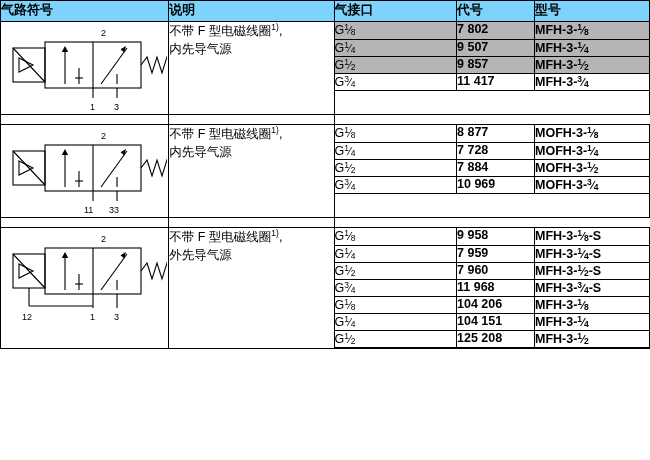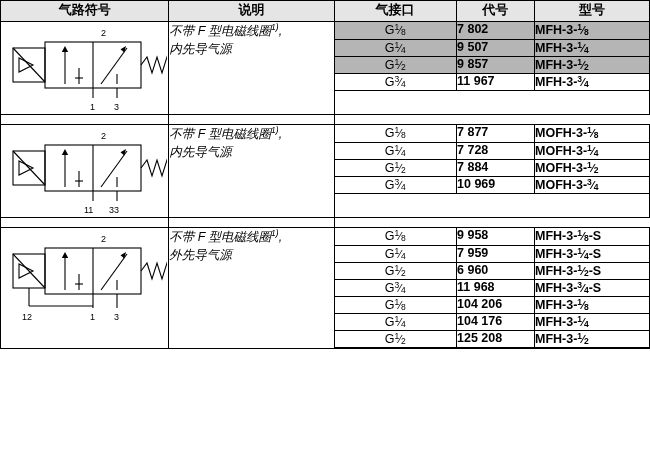--- a/index.html
+++ b/index.html
@@ -31,32 +31,30 @@
     padding: 0;
     vertical-align: top;
   }
   .col-symbol { width: 168px; }
   .col-desc   { width: 165px; }
   .col-port   { width: 122px; }
   .col-code   { width: 78px; }
   .col-type   { width: 115px; }
 
   thead td {
-    background: #e5e5e5;
+    background: #7dd3fc;
     font-weight: bold;
     font-size: 13px;
     padding: 5px 8px 6px 8px;
     height: 20px;
-    text-align: center;
   }
   .desc-cell {
     padding: 7px 6px 4px 8px;
     font-size: 12.5px;
     line-height: 1.45;
-    font-style: italic;
   }
   .desc-cell sup {
     font-size: 8.5px;
     vertical-align: super;
     line-height: 0;
   }
   .sym-cell {
     padding: 0;
     position: relative;
     height: 100%;
@@ -69,21 +67,21 @@
   .variants td {
     border: 1px solid #000000;
     border-top: none;
     border-right: none;
     padding: 3px 6px 3px 8px;
     font-size: 12.5px;
     height: 17px;
     box-sizing: border-box;
   }
   .variants tr:first-child td { border-top: none; }
-  .variants td.v-port { width: 122px; border-left: none; text-align: center; }
+  .variants td.v-port { width: 122px; border-left: none; }
   .variants td.v-code { width: 78px; font-weight: bold; }
   .variants td.v-type { width: 115px; font-weight: bold; border-right: none; margin-left: 48px; }
   .shaded td { background: #b5b5b5; }
 
   .frac {
     display: inline-block;
     font-size: 12.5px;
   }
   .frac .num {
     font-size: 8.5px;
@@ -188,21 +186,21 @@
               <td class="v-code">9 507</td>
               <td class="v-type"><span>MFH-3-</span><span class="frac"><span class="num">1</span><span class="bar">⁄</span><span class="den">4</span></span></td>
             </tr>
             <tr class="shaded">
               <td class="v-port"><span>G</span><span class="frac"><span class="num">1</span><span class="bar">⁄</span><span class="den">2</span></span></td>
               <td class="v-code">9 857</td>
               <td class="v-type"><span>MFH-3-</span><span class="frac"><span class="num">1</span><span class="bar">⁄</span><span class="den">2</span></span></td>
             </tr>
             <tr>
               <td class="v-port"><span>G</span><span class="frac"><span class="num">3</span><span class="bar">⁄</span><span class="den">4</span></span></td>
-              <td class="v-code">11 967</td>
+              <td class="v-code">11 417</td>
               <td class="v-type"><span>MFH-3-</span><span class="frac"><span class="num">3</span><span class="bar">⁄</span><span class="den">4</span></span></td>
             </tr>
           </tbody>
             </table>
         </td>
       </tr>
 
       <tr class="gap-row">
         <td></td>
         <td></td>
@@ -236,21 +234,21 @@
         </td>
         <td class="desc-cell">
           <span>不带 F 型电磁线圈</span><sup>1)</sup>,<br>
           <span>内先导气源</span>
         </td>
         <td colspan="3" style="padding:0">
           <table class="variants">
             <tbody>
                 <tr>
               <td class="v-port"><span>G</span><span class="frac"><span class="num">1</span><span class="bar">⁄</span><span class="den">8</span></span></td>
-              <td class="v-code">7 877</td>
+              <td class="v-code">8 877</td>
               <td class="v-type"><span>MOFH-3-</span><span class="frac"><span class="num">1</span><span class="bar">⁄</span><span class="den">8</span></span></td>
             </tr>
             <tr>
               <td class="v-port"><span>G</span><span class="frac"><span class="num">1</span><span class="bar">⁄</span><span class="den">4</span></span></td>
               <td class="v-code">7 728</td>
               <td class="v-type"><span>MOFH-3-</span><span class="frac"><span class="num">1</span><span class="bar">⁄</span><span class="den">4</span></span></td>
             </tr>
             <tr>
               <td class="v-port"><span>G</span><span class="frac"><span class="num">1</span><span class="bar">⁄</span><span class="den">2</span></span></td>
               <td class="v-code">7 884</td>
@@ -313,36 +311,36 @@
               <td class="v-code">9 958</td>
               <td class="v-type"><span>MFH-3-</span><span class="frac"><span class="num">1</span><span class="bar">⁄</span><span class="den">8</span></span><span>-S</span></td>
             </tr>
             <tr>
               <td class="v-port"><span>G</span><span class="frac"><span class="num">1</span><span class="bar">⁄</span><span class="den">4</span></span></td>
               <td class="v-code">7 959</td>
               <td class="v-type"><span>MFH-3-</span><span class="frac"><span class="num">1</span><span class="bar">⁄</span><span class="den">4</span></span><span>-S</span></td>
             </tr>
             <tr>
               <td class="v-port"><span>G</span><span class="frac"><span class="num">1</span><span class="bar">⁄</span><span class="den">2</span></span></td>
-              <td class="v-code">6 960</td>
+              <td class="v-code">7 960</td>
               <td class="v-type"><span>MFH-3-</span><span class="frac"><span class="num">1</span><span class="bar">⁄</span><span class="den">2</span></span><span>-S</span></td>
             </tr>
             <tr>
               <td class="v-port"><span>G</span><span class="frac"><span class="num">3</span><span class="bar">⁄</span><span class="den">4</span></span></td>
               <td class="v-code">11 968</td>
               <td class="v-type"><span>MFH-3-</span><span class="frac"><span class="num">3</span><span class="bar">⁄</span><span class="den">4</span></span><span>-S</span></td>
             </tr>
             <tr>
               <td class="v-port"><span>G</span><span class="frac"><span class="num">1</span><span class="bar">⁄</span><span class="den">8</span></span></td>
               <td class="v-code">104 206</td>
               <td class="v-type"><span>MFH-3-</span><span class="frac"><span class="num">1</span><span class="bar">⁄</span><span class="den">8</span></span></td>
             </tr>
             <tr>
               <td class="v-port"><span>G</span><span class="frac"><span class="num">1</span><span class="bar">⁄</span><span class="den">4</span></span></td>
-              <td class="v-code">104 176</td>
+              <td class="v-code">104 151</td>
               <td class="v-type"><span>MFH-3-</span><span class="frac"><span class="num">1</span><span class="bar">⁄</span><span class="den">4</span></span></td>
             </tr>
             <tr>
               <td class="v-port"><span>G</span><span class="frac"><span class="num">1</span><span class="bar">⁄</span><span class="den">2</span></span></td>
               <td class="v-code">125 208</td>
               <td class="v-type"><span>MFH-3-</span><span class="frac"><span class="num">1</span><span class="bar">⁄</span><span class="den">2</span></span></td>
             </tr>
           </tbody>
             </table>
         </td>

